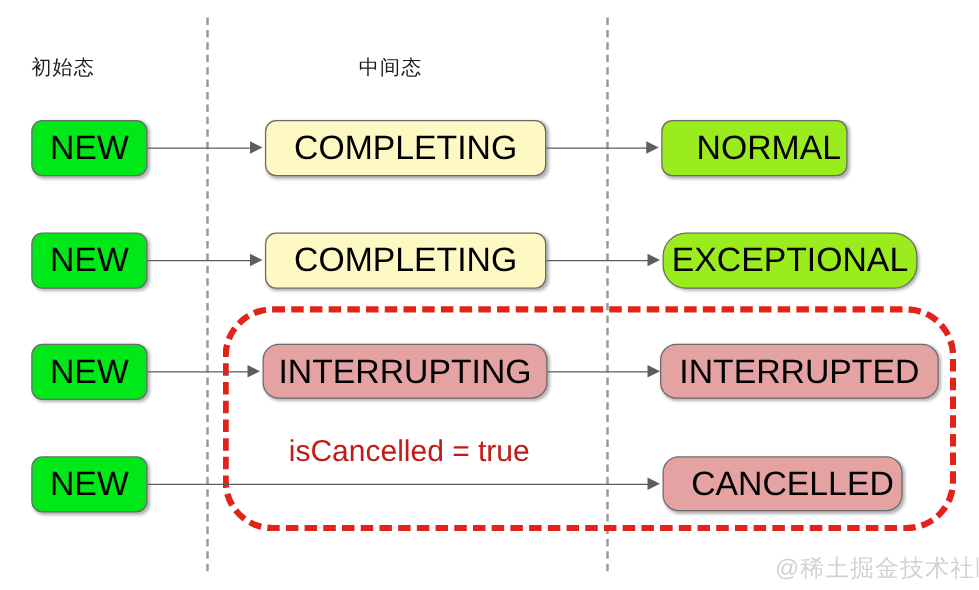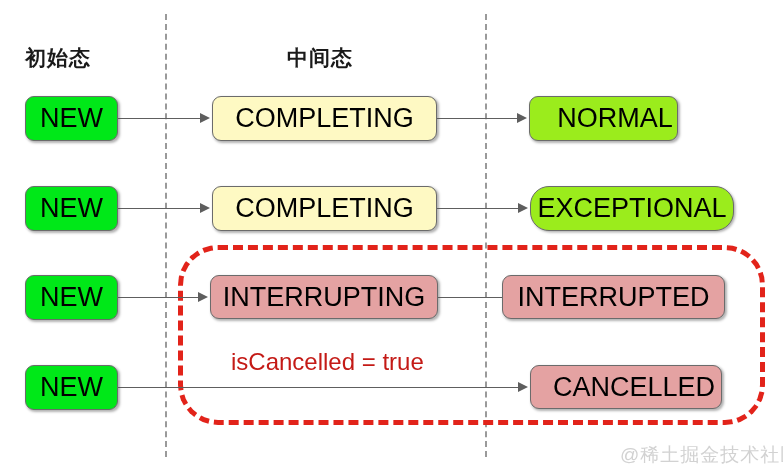--- a/index.html
+++ b/index.html
@@ -12,25 +12,24 @@
   }
   #canvas {
     position: relative;
     width: 783px;
     height: 472px;
     background: #ffffff;
     overflow: hidden;
   }
   .col-header {
     position: absolute;
-    font-size: 21px;
+    font-size: 16px;
     color: #1a1a1a;
     white-space: nowrap;
     letter-spacing: 1px;
-    font-weight: bold;
   }
   .divider {
     position: absolute;
     top: 14px;
     height: 443px;
     width: 0;
     border-left: 2px dashed #9a9a9a;
   }
   .node {
     position: absolute;
@@ -41,21 +40,21 @@
     align-items: center;
     justify-content: center;
     font-size: 27px;
     color: #000000;
     white-space: nowrap;
     box-shadow: 1.5px 1.5px 2.5px rgba(0,0,0,0.30);
   }
   .node-green   { background: #00e818; }
   .node-yellow  { background: #fef9c3; }
   .node-ygreen  { background: #9bec1c; }
-  .node-red     { background: #e4a2a2; }
+  .node-red     { background: #e4a2a2; border-radius: 13px; }
 
   .arrow {
     position: absolute;
     height: 0;
     border-top: 1.4px solid #5e5e5e;
   }
   .arrow-head {
     position: absolute;
     width: 0;
     height: 0;
@@ -133,21 +132,21 @@
   </div>
   <div class="arrow" style="left:118px; top:297px; width:82px;"></div>
   <div class="arrow-head" style="left:198px; top:292px;"></div>
 
   <div class="node node-red" style="left:210px; top:275px; width:228px; height:44px;">
     <span>INTERRUPTING</span>
   </div>
   <div class="arrow" style="left:438px; top:297px; width:82px;"></div>
   <div class="arrow-head" style="left:518px; top:292px;"></div>
 
-  <div class="node node-red" style="left:502px; top:275px; width:223px; height:44px;">
+  <div class="node node-red" style="left:528px; top:275px; width:223px; height:44px;">
     <span>INTERRUPTED</span>
   </div>
 
   <div class="note-text" style="left:231px; top:348px;">isCancelled = true</div>
 
   <div class="node node-green" style="left:25px; top:365px; width:93px; height:45px;">
     <span>NEW</span>
   </div>
   <div class="arrow" style="left:118px; top:387px; width:402px;"></div>
   <div class="arrow-head" style="left:518px; top:382px;"></div>

